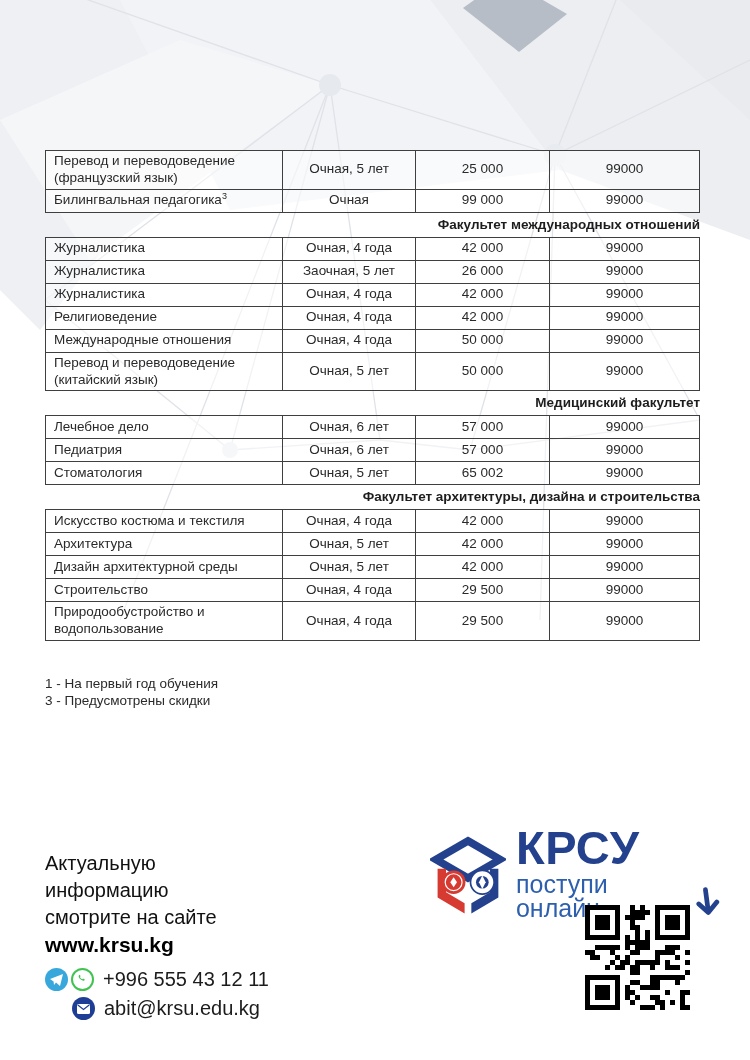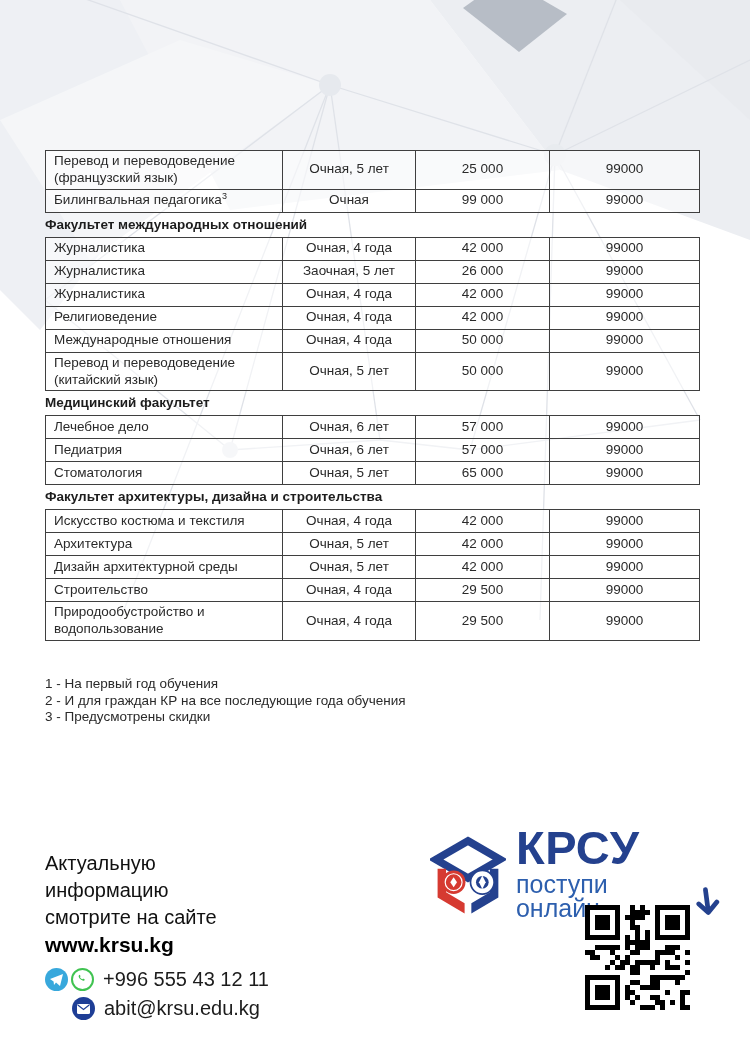--- a/index.html
+++ b/index.html
@@ -26,21 +26,21 @@
   .row-program .cell{
     min-height:22px;display:flex;align-items:center;justify-content:center;
     padding:2px 4px;box-sizing:border-box;text-align:center;
   }
   .row-program .cell.name{
     justify-content:flex-start;text-align:left;padding-left:8px;padding-right:10px;
   }
   .row-program .cell + .cell{border-left:1.5px solid #3f3f3f;}
   .row-section{
     border-bottom:1.5px solid #3f3f3f;
-    text-align:left;font-weight:bold;padding:4px 0 3px 0;color:#1d1d1d;
+    text-align:right;font-weight:bold;padding:4px 0 3px 0;color:#1d1d1d;
   }
   sup{font-size:9px;line-height:0;}
 
   
   .footnotes{
     position:absolute;left:45px;top:676px;
     font-size:13.5px;line-height:16.5px;color:#2a2a2a;
   }
 
   
@@ -157,21 +157,21 @@
       </div>
       <div class="row-program">
         <div class="cell name">Педиатрия</div>
         <div class="cell">Очная, 6 лет</div>
         <div class="cell">57 000</div>
         <div class="cell">99000</div>
       </div>
       <div class="row-program">
         <div class="cell name">Стоматология</div>
         <div class="cell">Очная, 5 лет</div>
-        <div class="cell">65 000</div>
+        <div class="cell">65 002</div>
         <div class="cell">99000</div>
       </div>
       <div class="row-section">Факультет архитектуры, дизайна и строительства</div>
       <div class="row-program">
         <div class="cell name">Искусство костюма и текстиля</div>
         <div class="cell">Очная, 4 года</div>
         <div class="cell">42 000</div>
         <div class="cell">99000</div>
       </div>
       <div class="row-program">
@@ -195,21 +195,20 @@
       <div class="row-program">
         <div class="cell name">Природообустройство и водопользование</div>
         <div class="cell">Очная, 4 года</div>
         <div class="cell">29 500</div>
         <div class="cell">99000</div>
       </div>
     </div>
 
   <div class="footnotes" id="footnotes">
       <div>1 - На первый год обучения</div>
-      <div>2 - И для граждан КР на все последующие года обучения</div>
       <div>3 - Предусмотрены скидки</div>
     </div>
 
   <div class="footer-left">
     <div class="info-text">Актуальную
 информацию
 смотрите на сайте</div>
     <div class="website">www.krsu.kg</div>
 
     <div class="contact-row">

